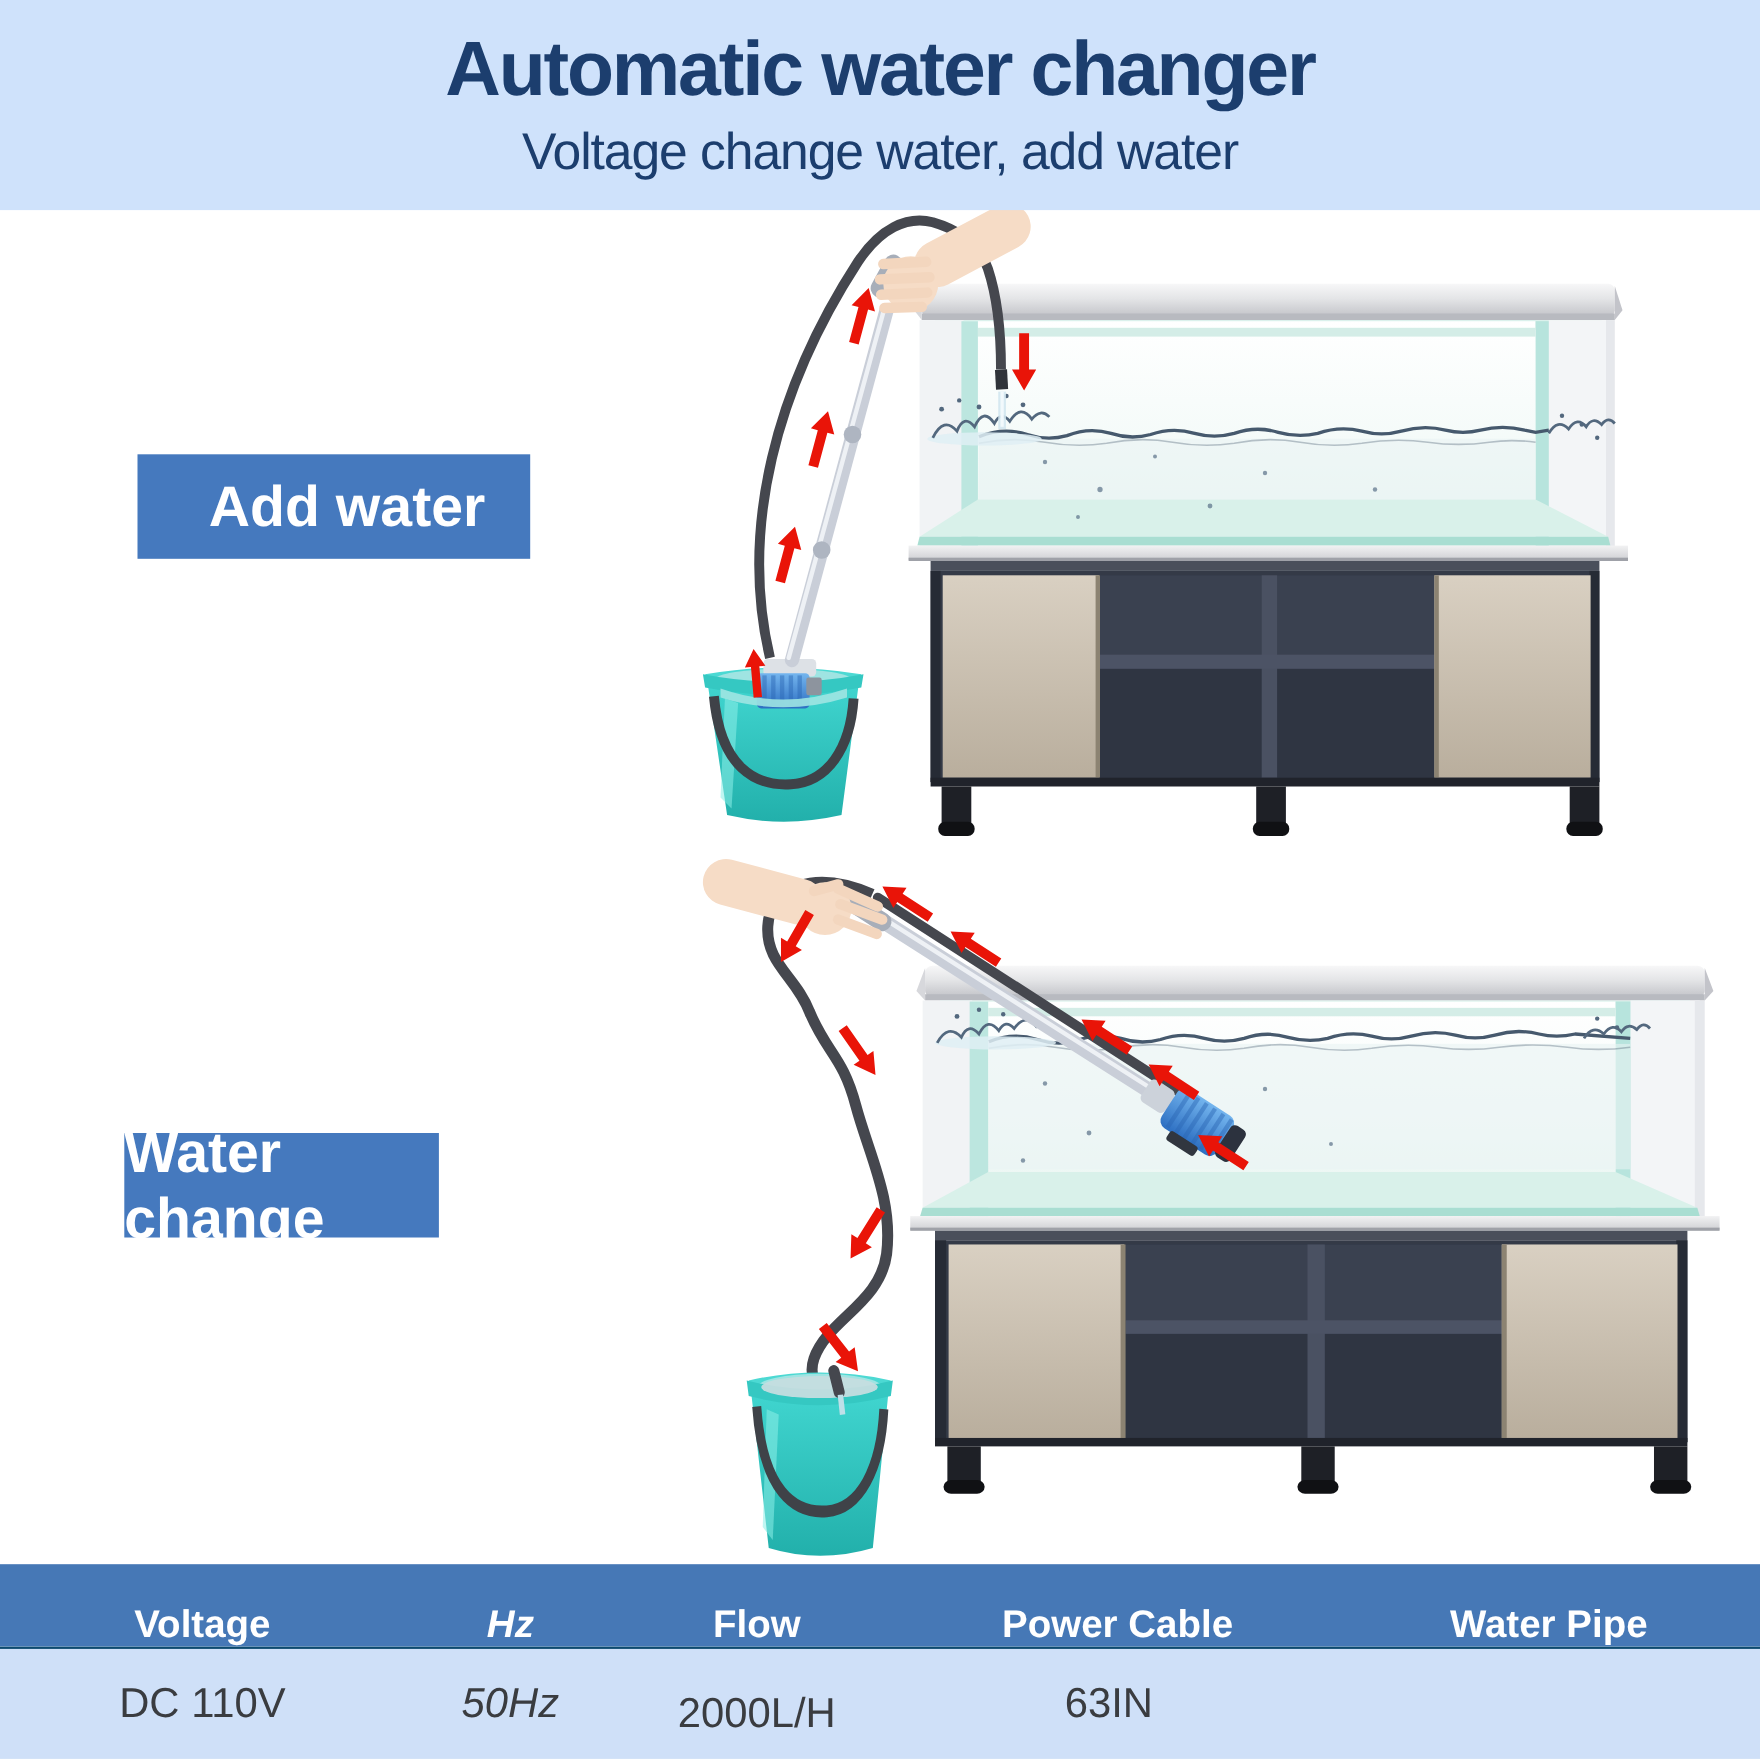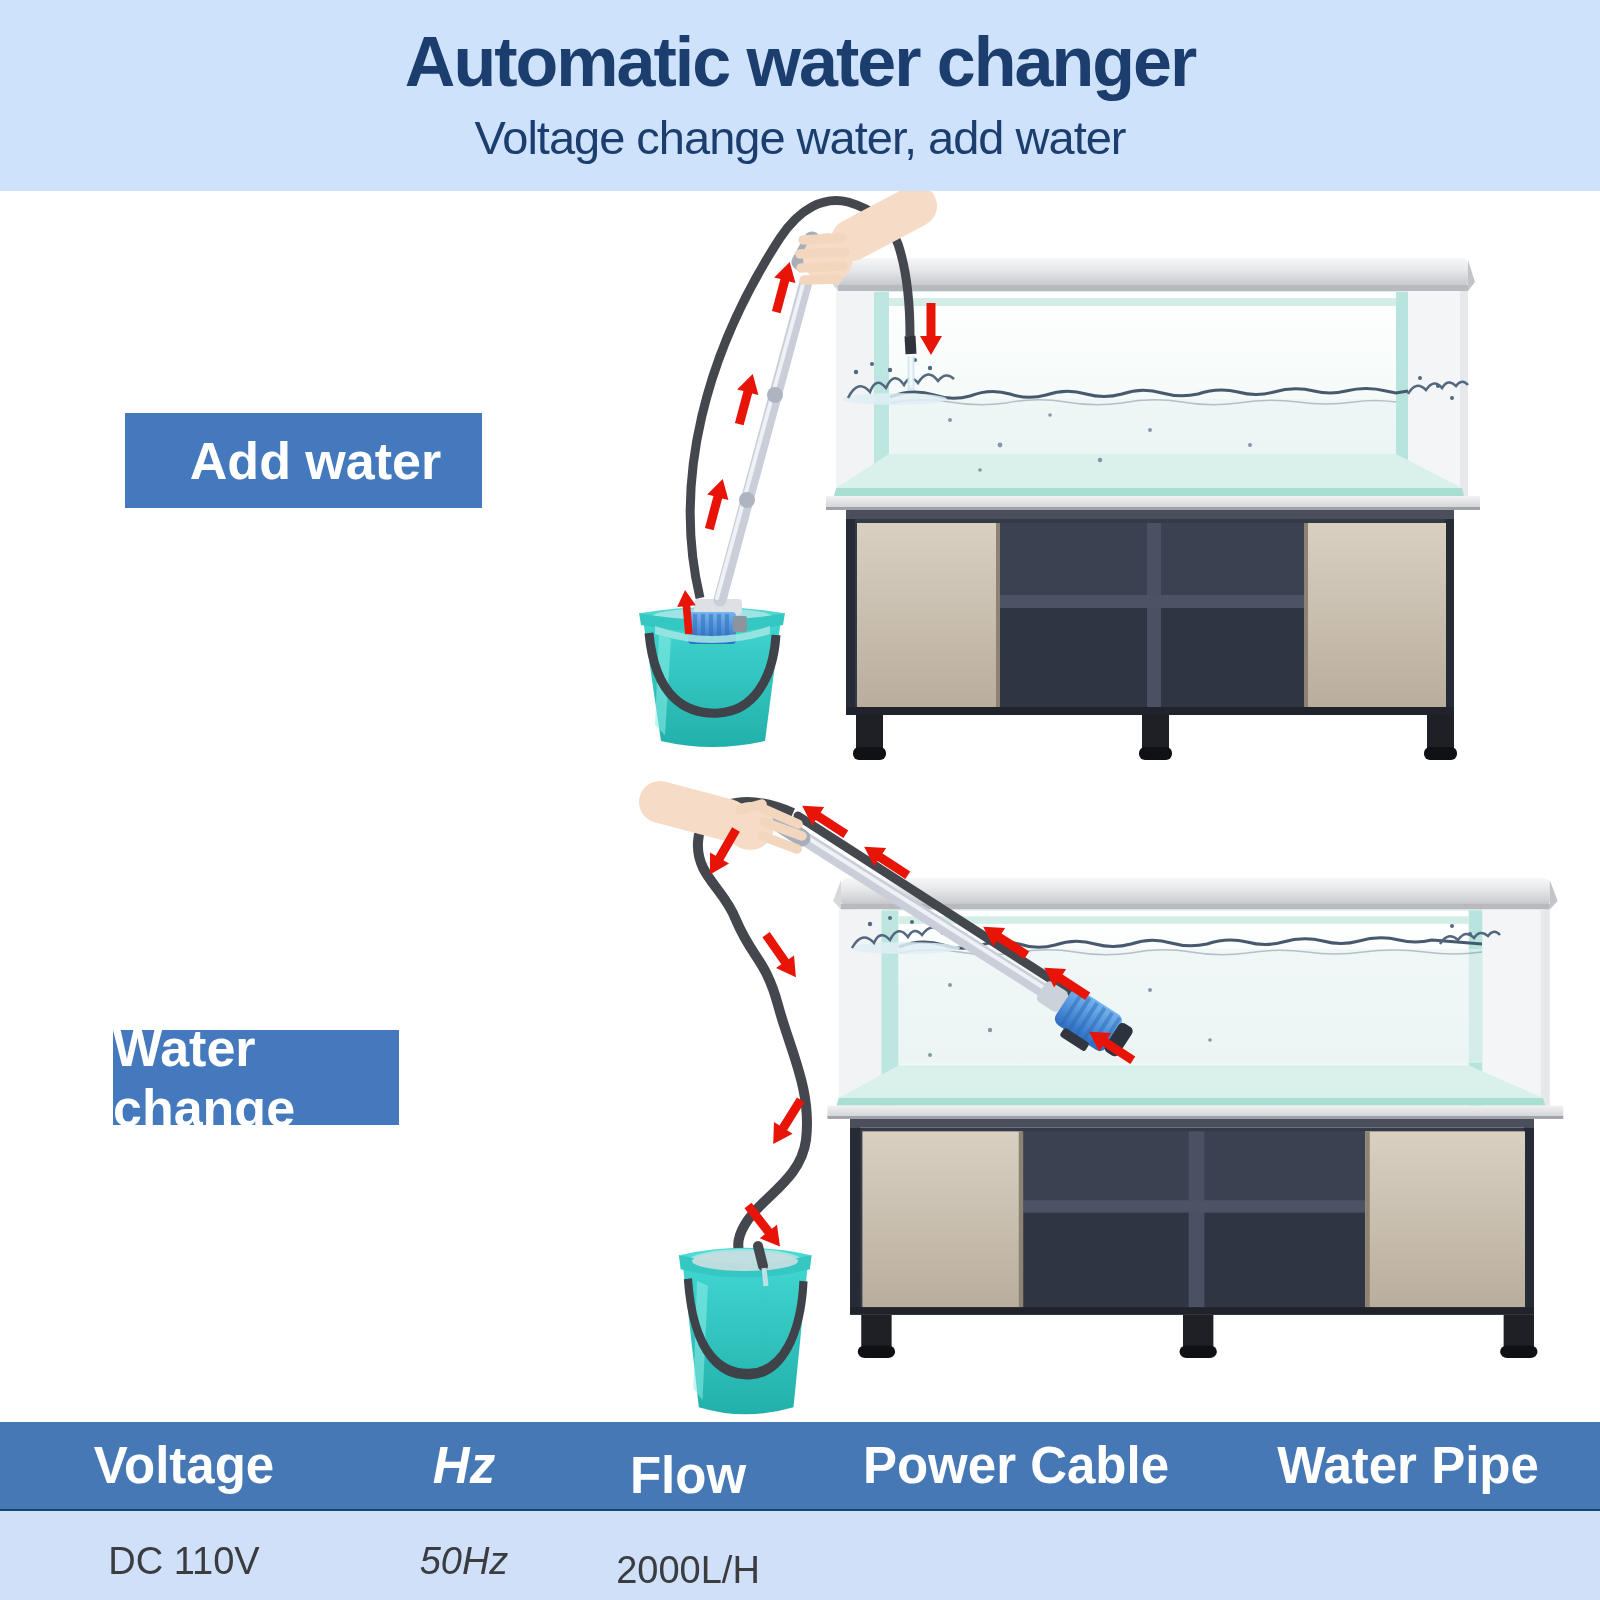--- a/index.html
+++ b/index.html
@@ -9,22 +9,22 @@
   .band{position:absolute;left:0;top:0;width:1600px;height:191px;
         background:var(--band,#cfe2fb);text-align:center;}
   .band h1{margin:26px 0 0 0;font-size:70px;line-height:1.05;font-weight:bold;
            letter-spacing:-2px;color:var(--navy,#1c3e6e);}
   .band .sub{margin-top:10px;font-size:47px;color:var(--navy,#1c3e6e);letter-spacing:-1px;}
   .chip{position:absolute;display:flex;align-items:center;justify-content:center;
         background:var(--label_blue,#4579be);color:#ffffff;font-weight:bold;font-size:52px;}
   .chip1{left:125px;top:413px;width:333px;height:95px;padding-left:24px;}
   .chip2{left:113px;top:1030px;width:286px;height:95px;}
   .spec{position:absolute;left:0;top:1422px;width:1600px;}
-  .spec-head{display:flex;height:87px;background:var(--table_header,#4678b6);
-             color:#ffffff;font-weight:bold;font-size:51px;align-items:center;}
+  .spec-head{display:flex;height:75px;background:var(--table_header,#4678b6);
+             color:#ffffff;font-weight:bold;font-size:35px;align-items:flex-end;}
   .spec-row{display:flex;height:100px;background:var(--table_row,#cfe0f8);
             border-top:2px solid #0c4a6e;color:#3a3c40;font-size:38px;align-items:center;}
   .cell{text-align:center;}
   .c1{width:23%;}.c2{width:12%;font-style:italic;}.c3{width:16%;margin-top:19px;}.c4{width:24%;}.c5{width:25%;}
   .arrow{fill:var(--arrow_red,#e91408);}
 </style>
 </head>
 <body>
 
 <div class="page">
@@ -294,16 +294,17 @@
       <div class="cell c1">Voltage</div>
       <div class="cell c2">Hz</div>
       <div class="cell c3">Flow</div>
       <div class="cell c5">Power Cable</div>
       <div class="cell c4">Water Pipe</div>
     </div>
     <div class="spec-row">
       <div class="cell c1">DC 110V</div>
       <div class="cell c2">50Hz</div>
       <div class="cell c3">2000L/H</div>
+      <div class="cell c4">63IN</div>
     </div>
   </div>
 
 </div>
 
 </body></html>

